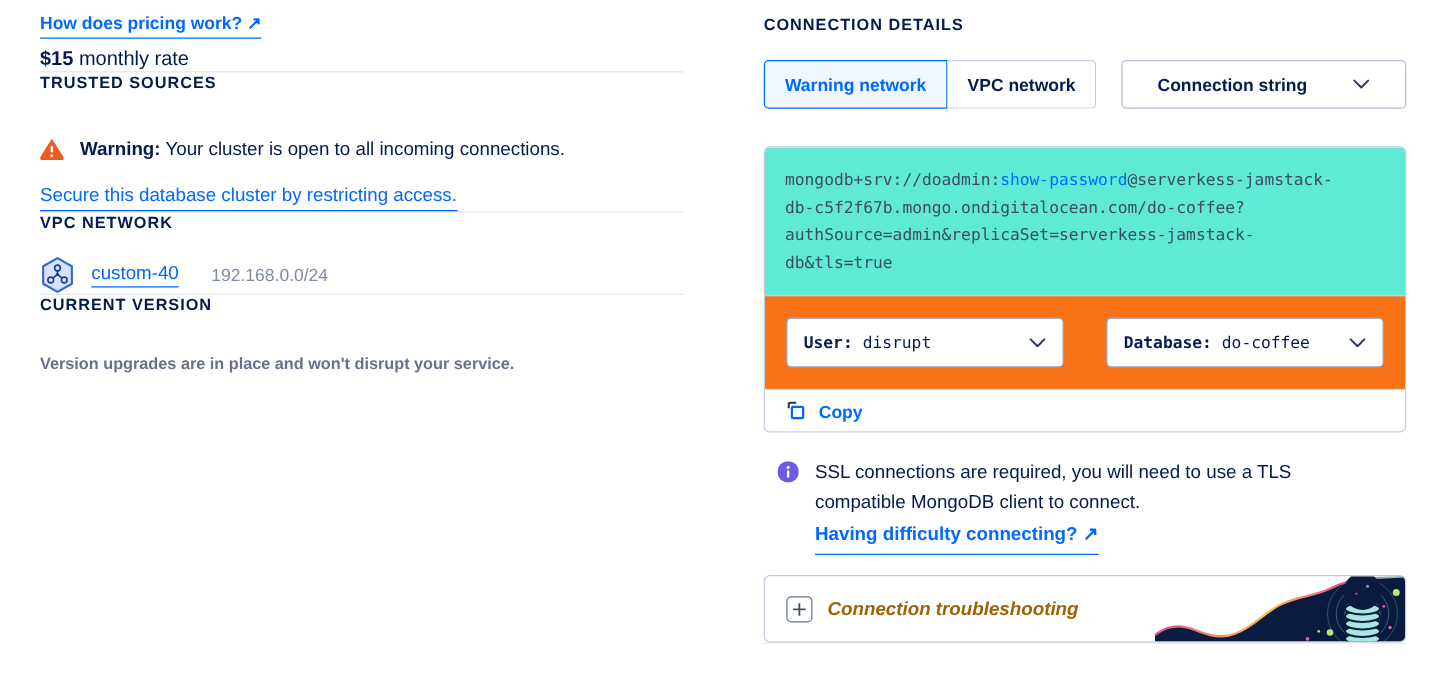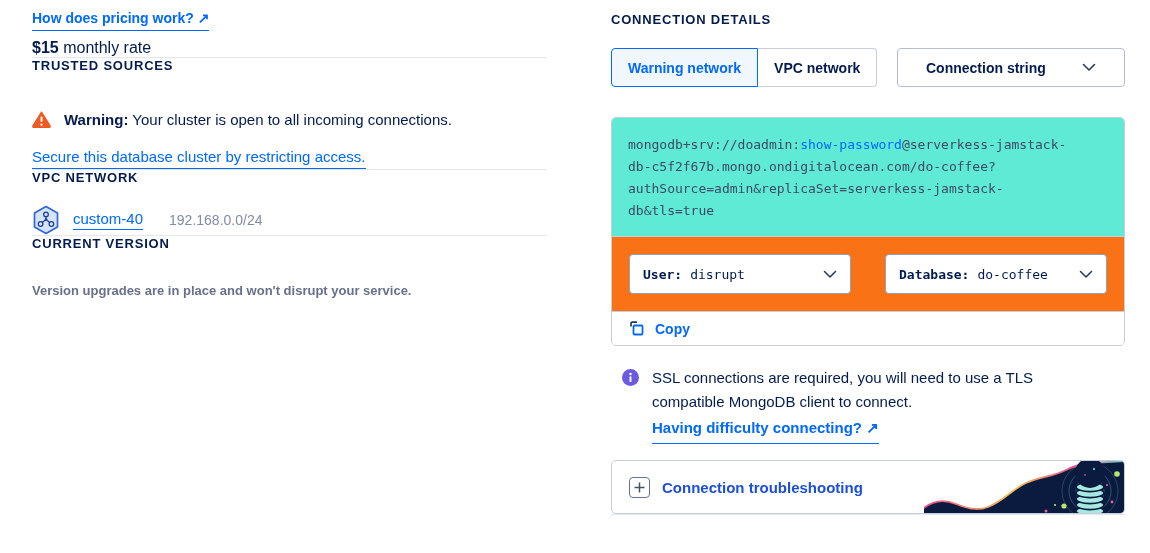--- a/index.html
+++ b/index.html
@@ -96,21 +96,21 @@
   .trouble-panel {
     margin-top:16px; position:relative; height:54px;
     border:1px solid #c6cddb; border-radius:5px; overflow:hidden;
     display:flex; align-items:center; padding-left:17px; background:#fff;
   }
   .plus-box {
     width:21px; height:21px; border:1.5px solid #67748f; border-radius:4px;
     display:flex; align-items:center; justify-content:center; cursor:pointer;
     color:#42526b; font-size:15px; line-height:1; font-weight:400; flex:0 0 auto;
   }
-  .trouble-label { margin-left:12px; font-size:15px; font-weight:700; color:#1d4ed8; cursor:pointer; }
+  .trouble-label { margin-left:12px; font-size:15px; font-weight:700; color:#a16207; cursor:pointer;font-style:italic; }
   .trouble-art { position:absolute; right:0; top:0; height:100%; width:200px; }
   .hr-bottom { margin-top:17px; }
 
   svg { display:block; }
 </style>
 </head>
 <body>
 
 <div class="col col-left">
 

